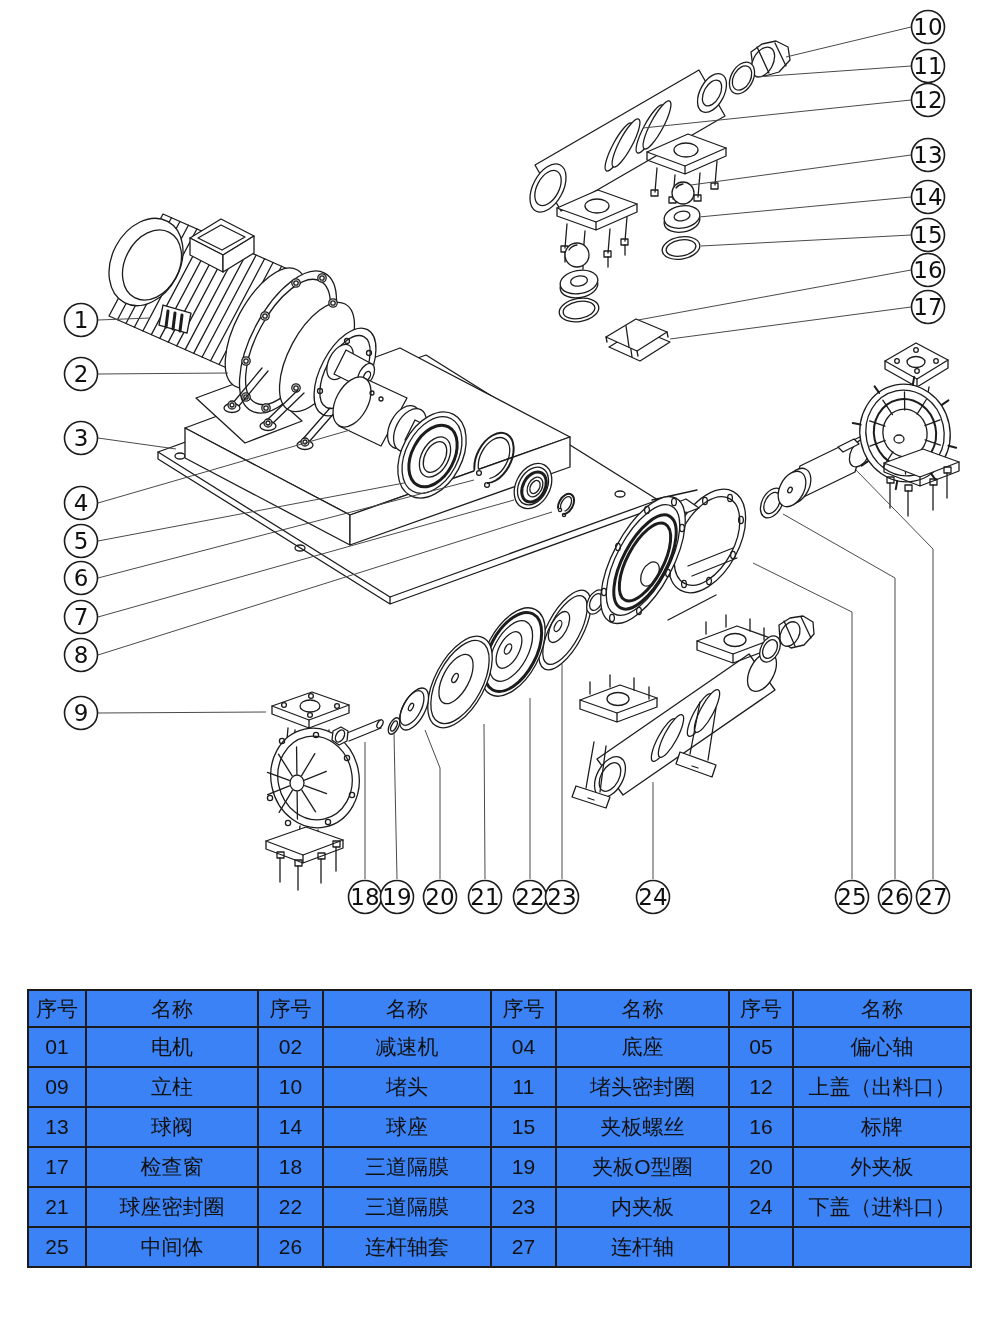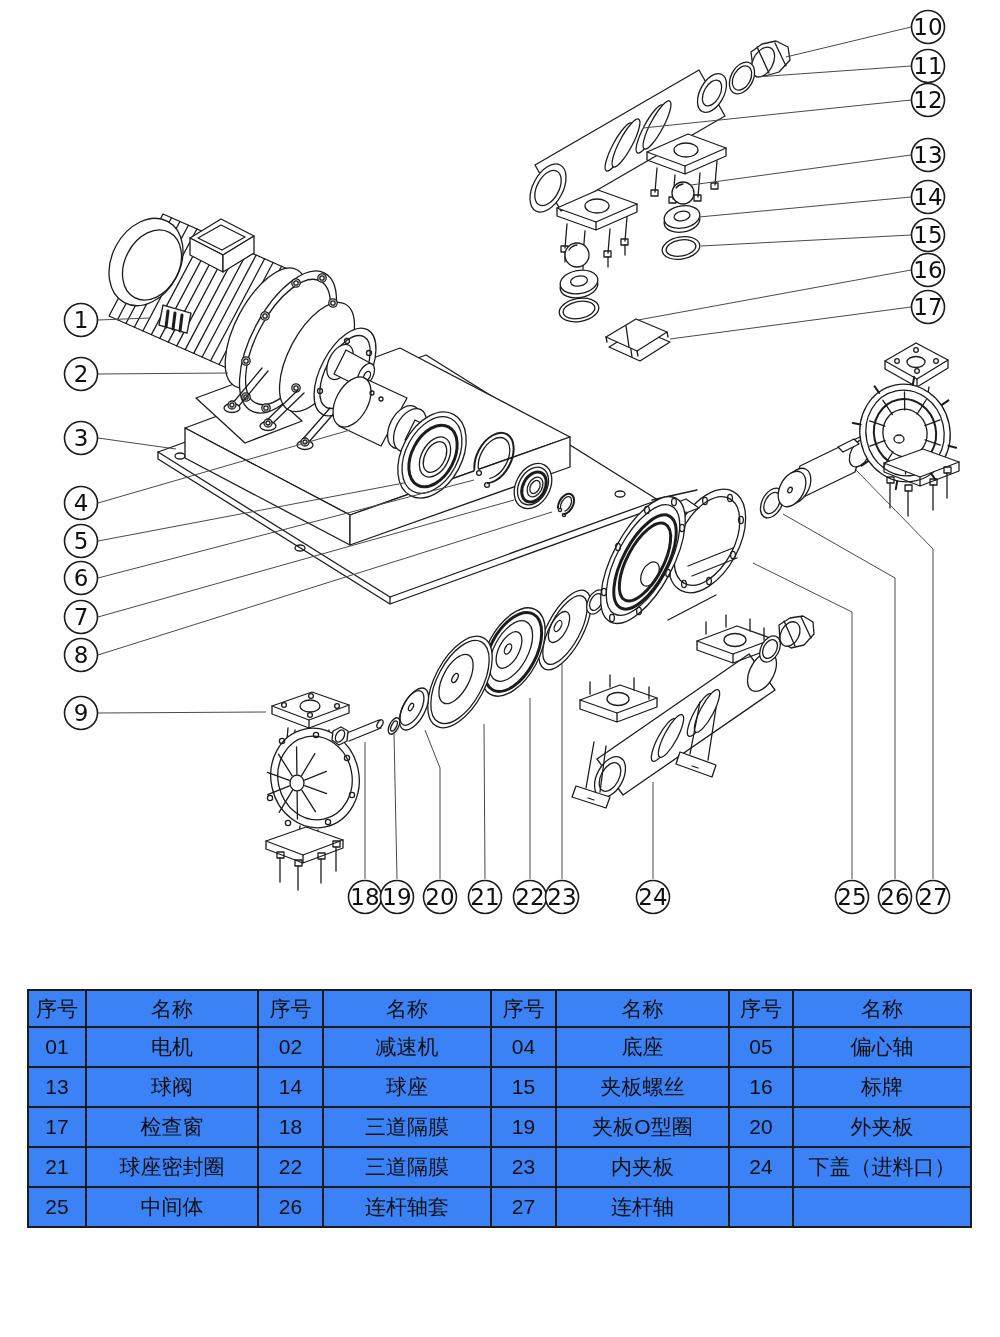--- a/index.html
+++ b/index.html
@@ -573,20 +573,30 @@
           <td>01</td>
           <td>电机</td>
           <td>02</td>
           <td>减速机</td>
           <td>04</td>
           <td>底座</td>
           <td>05</td>
           <td>偏心轴</td>
         </tr>
         <tr>
+          <td>09</td>
+          <td>立柱</td>
+          <td>10</td>
+          <td>堵头</td>
+          <td>11</td>
+          <td>堵头密封圈</td>
+          <td>12</td>
+          <td>上盖（出料口）</td>
+        </tr>
+        <tr>
           <td>13</td>
           <td>球阀</td>
           <td>14</td>
           <td>球座</td>
           <td>15</td>
           <td>夹板螺丝</td>
           <td>16</td>
           <td>标牌</td>
         </tr>
         <tr>

